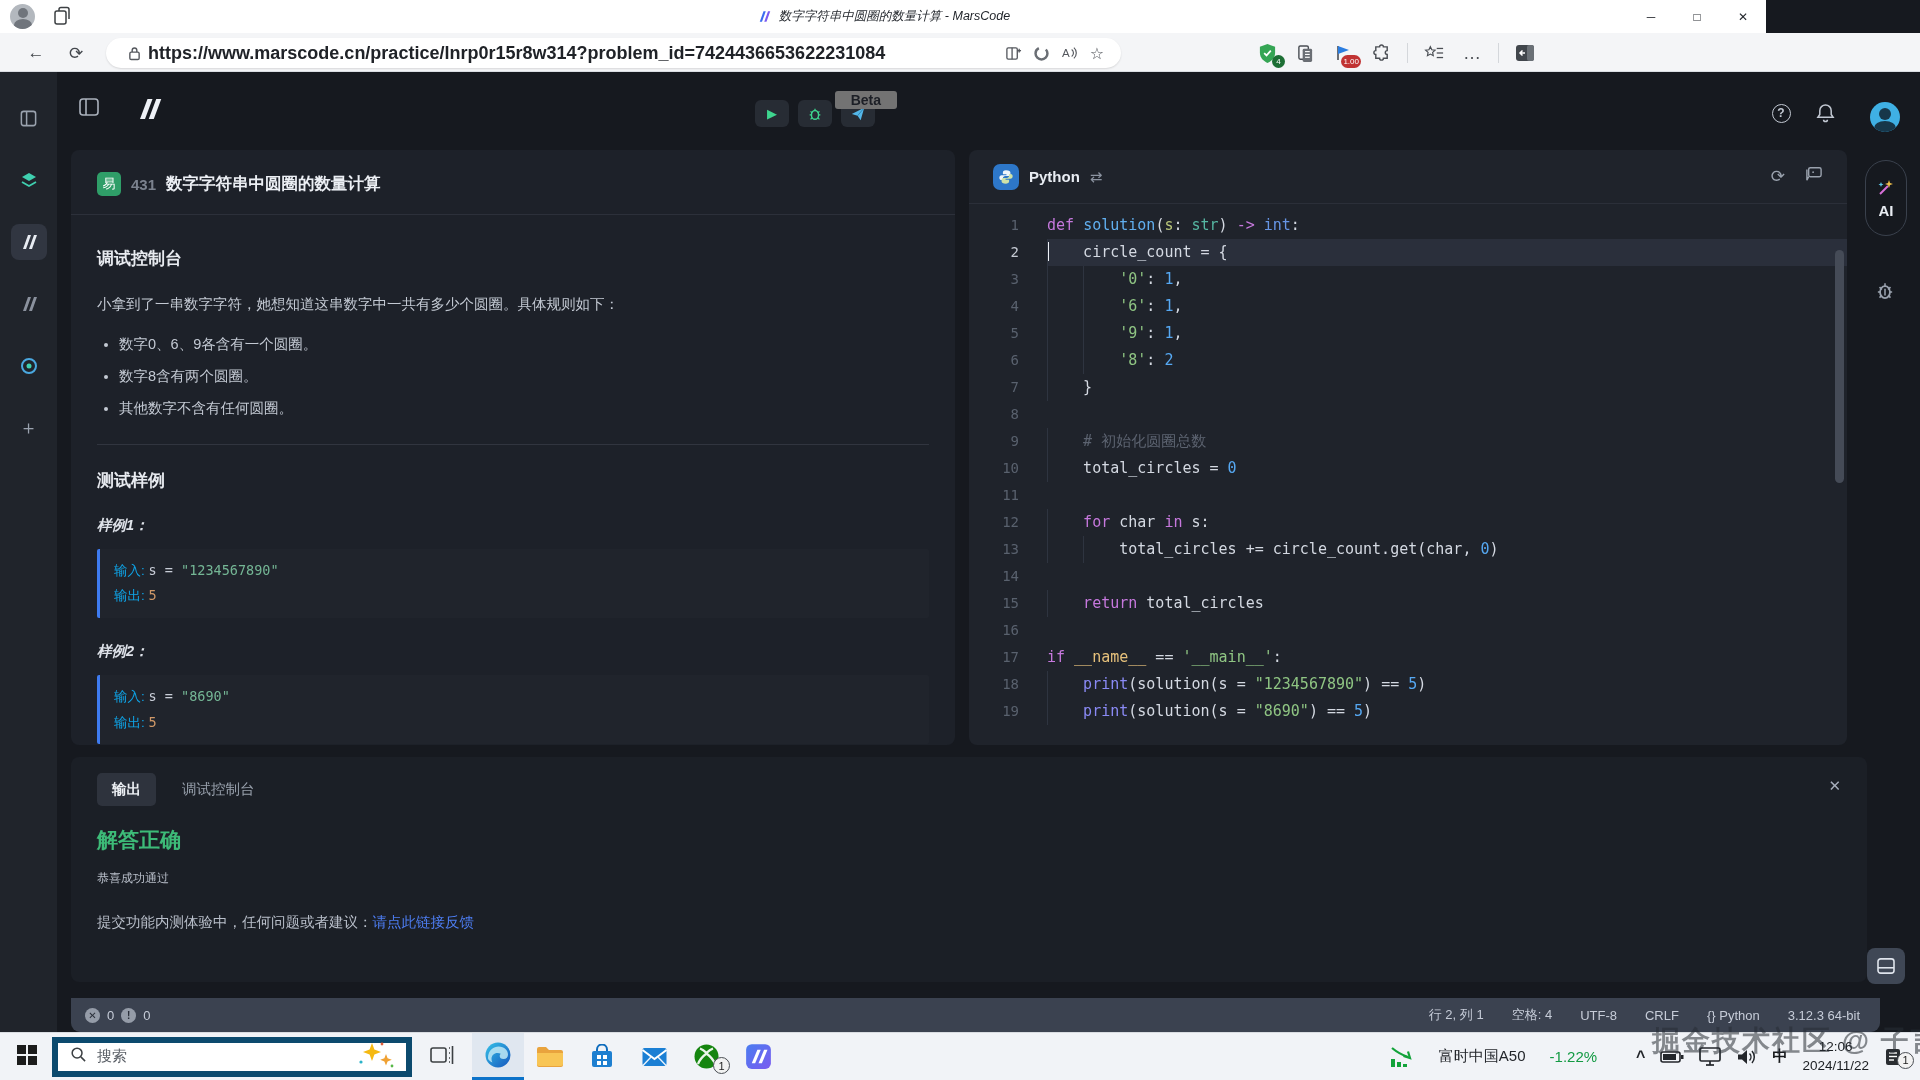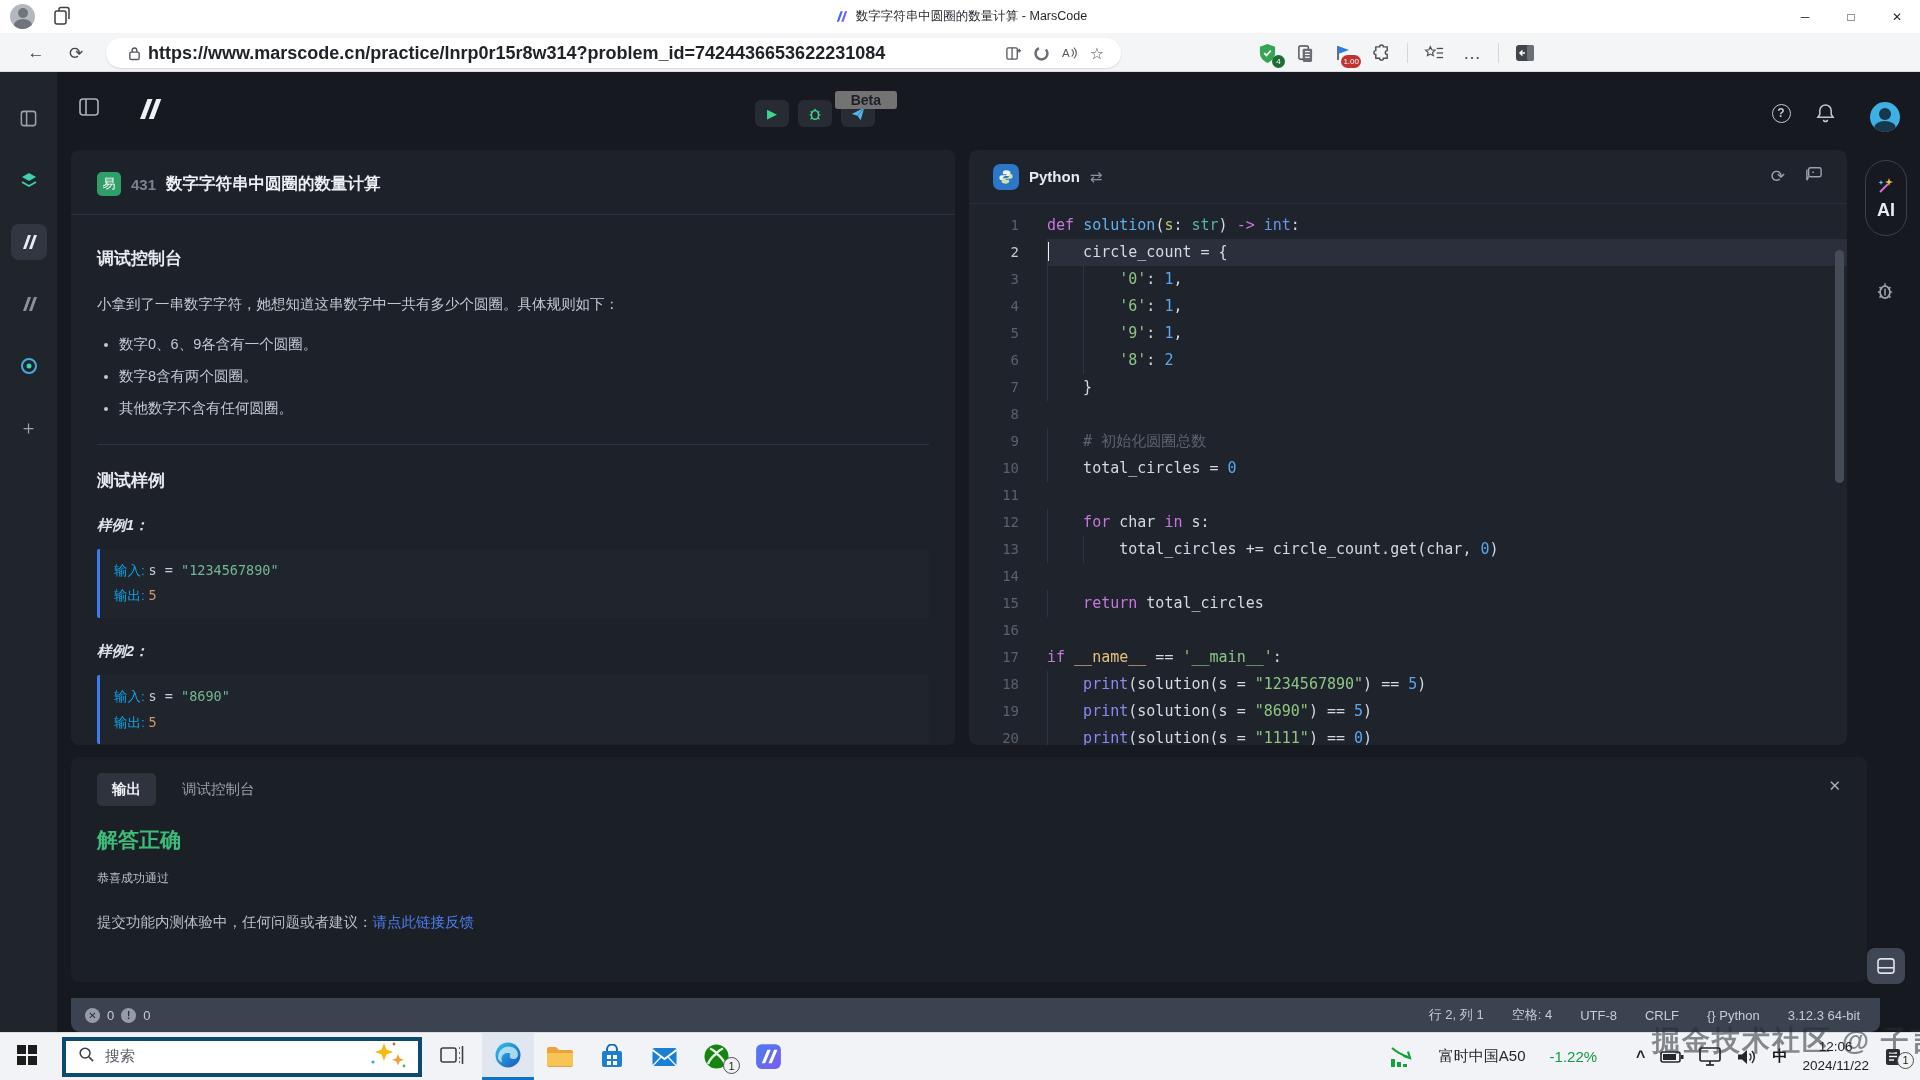--- a/index.html
+++ b/index.html
@@ -1,20 +1,20 @@
 <!DOCTYPE html>
 <html><head>
 <meta charset="utf-8">
 <style>
   * { margin:0; padding:0; box-sizing:border-box; }
   html,body { width:1920px; height:1080px; overflow:hidden; background:#16191f;
     font-family:"Liberation Sans","DejaVu Sans",sans-serif; }
 
   
-  #titlebar { position:absolute; left:0; top:0; width:1920px; height:33px; background:#ffffff; }
+  #titlebar { position:absolute; left:0; top:0; width:1766px; height:33px; background:#ffffff;font-style:italic; }
   #titlebar .profile { position:absolute; left:10px; top:4px; width:25px; height:25px; border-radius:50%;
     background:#b3b8be; overflow:hidden; }
   #titlebar .profile::before{ content:""; position:absolute; left:7.5px; top:4px; width:10px; height:10px; border-radius:50%; background:#70757c;}
   #titlebar .profile::after{ content:""; position:absolute; left:3.5px; top:15px; width:18px; height:12px; border-radius:50%; background:#70757c;}
   .tabgroup-ic { position:absolute; left:52px; top:6px; }
   #tab-title { position:absolute; left:0; right:0; top:0; height:33px; display:flex; align-items:center; justify-content:center;
     gap:8px; font-size:12.5px; color:#1f2329; }
   .win-controls { position:absolute; right:0; top:0; height:33px; display:flex; }
   .win-btn { width:46px; height:33px; display:flex; align-items:center; justify-content:center; font-size:12px; color:#1f2329; }
 
@@ -51,21 +51,21 @@
   .hicon { width:22px; height:22px; display:flex; align-items:center; justify-content:center; }
   .help-circ { width:19px; height:19px; border:1.6px solid #c2c8d2; border-radius:50%; font-size:12px; font-weight:bold;
     display:flex; align-items:center; justify-content:center; }
 
   
   #right-rail { position:absolute; right:0; top:0; width:66px; height:100%; }
   .avatar { position:absolute; left:16px; top:30px; width:30px; height:30px; border-radius:50%; background:#3fb0e4; overflow:hidden;}
   .avatar::before{ content:""; position:absolute; left:9px; top:6px; width:12px; height:12px; border-radius:50%; background:#17374a;}
   .avatar::after{ content:""; position:absolute; left:4px; top:19px; width:22px; height:14px; border-radius:50%; background:#17374a;}
   #ai-btn { position:absolute; left:11px; top:88px; width:42px; height:76px; border:1px solid #3a414d; border-radius:21px;
-    display:flex; flex-direction:column; align-items:center; justify-content:center; gap:4px; color:#e8ecf2; font-size:18px; font-weight:bold;}
+    display:flex; flex-direction:column; align-items:center; justify-content:center; gap:4px; color:#e8ecf2; font-size:15px; font-weight:bold;}
   #bug-btn { position:absolute; left:20px; top:208px; color:#9aa2ae; }
   #layout-btn { position:absolute; left:13px; top:876px; width:38px; height:36px; background:#3f4755; border-radius:8px;
     display:flex; align-items:center; justify-content:center; }
 
   
   .panel { position:absolute; background:#1d2129; border-radius:8px; overflow:hidden; }
   #problem-panel { left:14px; top:78px; width:884px; height:595px; }
   #editor-panel { left:912px; top:78px; width:878px; height:595px; background:#1f232b; }
   #output-panel { left:14px; top:685px; width:1796px; height:225px; background:#1b1f26; }
 
@@ -124,22 +124,22 @@
     border-radius:0 0 9px 9px; display:flex; align-items:center; color:#c6ccd8; font-size:13px; }
   .sb-left { display:flex; align-items:center; gap:7px; margin-left:14px; }
   .sb-circ { width:15px; height:15px; border-radius:50%; background:#959ca8; color:#2a2f39; font-size:10px; font-weight:bold;
     display:flex; align-items:center; justify-content:center; }
   .sb-right { margin-left:auto; display:flex; gap:28px; margin-right:20px; align-items:center; }
 
   
   #taskbar { position:absolute; left:0; top:1032px; width:1920px; height:48px; background:#f1f3f7; border-top:1px solid #d9dce1;
     display:flex; align-items:center; }
   #start { margin:0 14px 0 16px; }
-  #searchbox { width:360px; height:40px; background:#ffffff; border:4px solid #0c4a6e; display:flex; align-items:center;
-    padding:0 10px 0 12px; gap:10px;margin-left:10px; }
+  #searchbox { width:360px; height:40px; background:#ffffff; border:6px solid #0c4a6e; display:flex; align-items:center;
+    padding:0 10px 0 12px; gap:10px; }
   #searchbox .stext { color:#5a5f66; font-size:15px; flex:1; }
   .taskview { margin:0 18px; }
   .app-tile { width:52px; height:47px; display:flex; align-items:center; justify-content:center; position:relative; }
   .app-tile.active { background:#e0e7f0; border-bottom:3px solid #0b72c9; }
   .tb-badge { position:absolute; right:2px; bottom:6px; width:17px; height:17px; border-radius:50%; background:#f2f2f2;
     border:1.4px solid #4a4e54; color:#222; font-size:11px; display:flex; align-items:center; justify-content:center; }
   #tray { margin-left:auto; display:flex; align-items:center; gap:15px; margin-right:14px; }
   .stock { display:flex; align-items:center; gap:24px; margin-right:24px; }
   .stock-name { color:#23262b; font-size:15px; }
   .stock-chg { color:#139a43; font-size:15px; }
@@ -460,24 +460,20 @@
             <span class="code"><span class="tk-kw">if</span><span class="tk-tx"> </span><span class="tk-dd">__name__</span><span class="tk-tx"> == </span><span class="tk-st">'__main__'</span><span class="tk-tx">:</span></span>
           </div>
           <div class="cl">
             <span class="gut">18</span>
             <span class="code"><span class="tk-ind">    </span><span class="tk-bi">print</span><span class="tk-tx">(solution(s = </span><span class="tk-st">"1234567890"</span><span class="tk-tx">) == </span><span class="tk-nm">5</span><span class="tk-tx">)</span></span>
           </div>
           <div class="cl">
             <span class="gut">19</span>
             <span class="code"><span class="tk-ind">    </span><span class="tk-bi">print</span><span class="tk-tx">(solution(s = </span><span class="tk-st">"8690"</span><span class="tk-tx">) == </span><span class="tk-nm">5</span><span class="tk-tx">)</span></span>
           </div>
-          <div class="cl">
-            <span class="gut">20</span>
-            <span class="code"><span class="tk-ind">    </span><span class="tk-bi">print</span><span class="tk-tx">(solution(s = </span><span class="tk-st">"1111"</span><span class="tk-tx">) == </span><span class="tk-nm">0</span><span class="tk-tx">)</span></span>
-          </div>
         </div>
       <div class="vthumb"></div>
     </div>
 
     <div class="panel" id="output-panel">
       <div class="out-tabs">
         <span class="tab-chip">输出</span>
         <span class="tab-plain">调试控制台</span>
       </div>
       <span class="out-close">✕</span>

